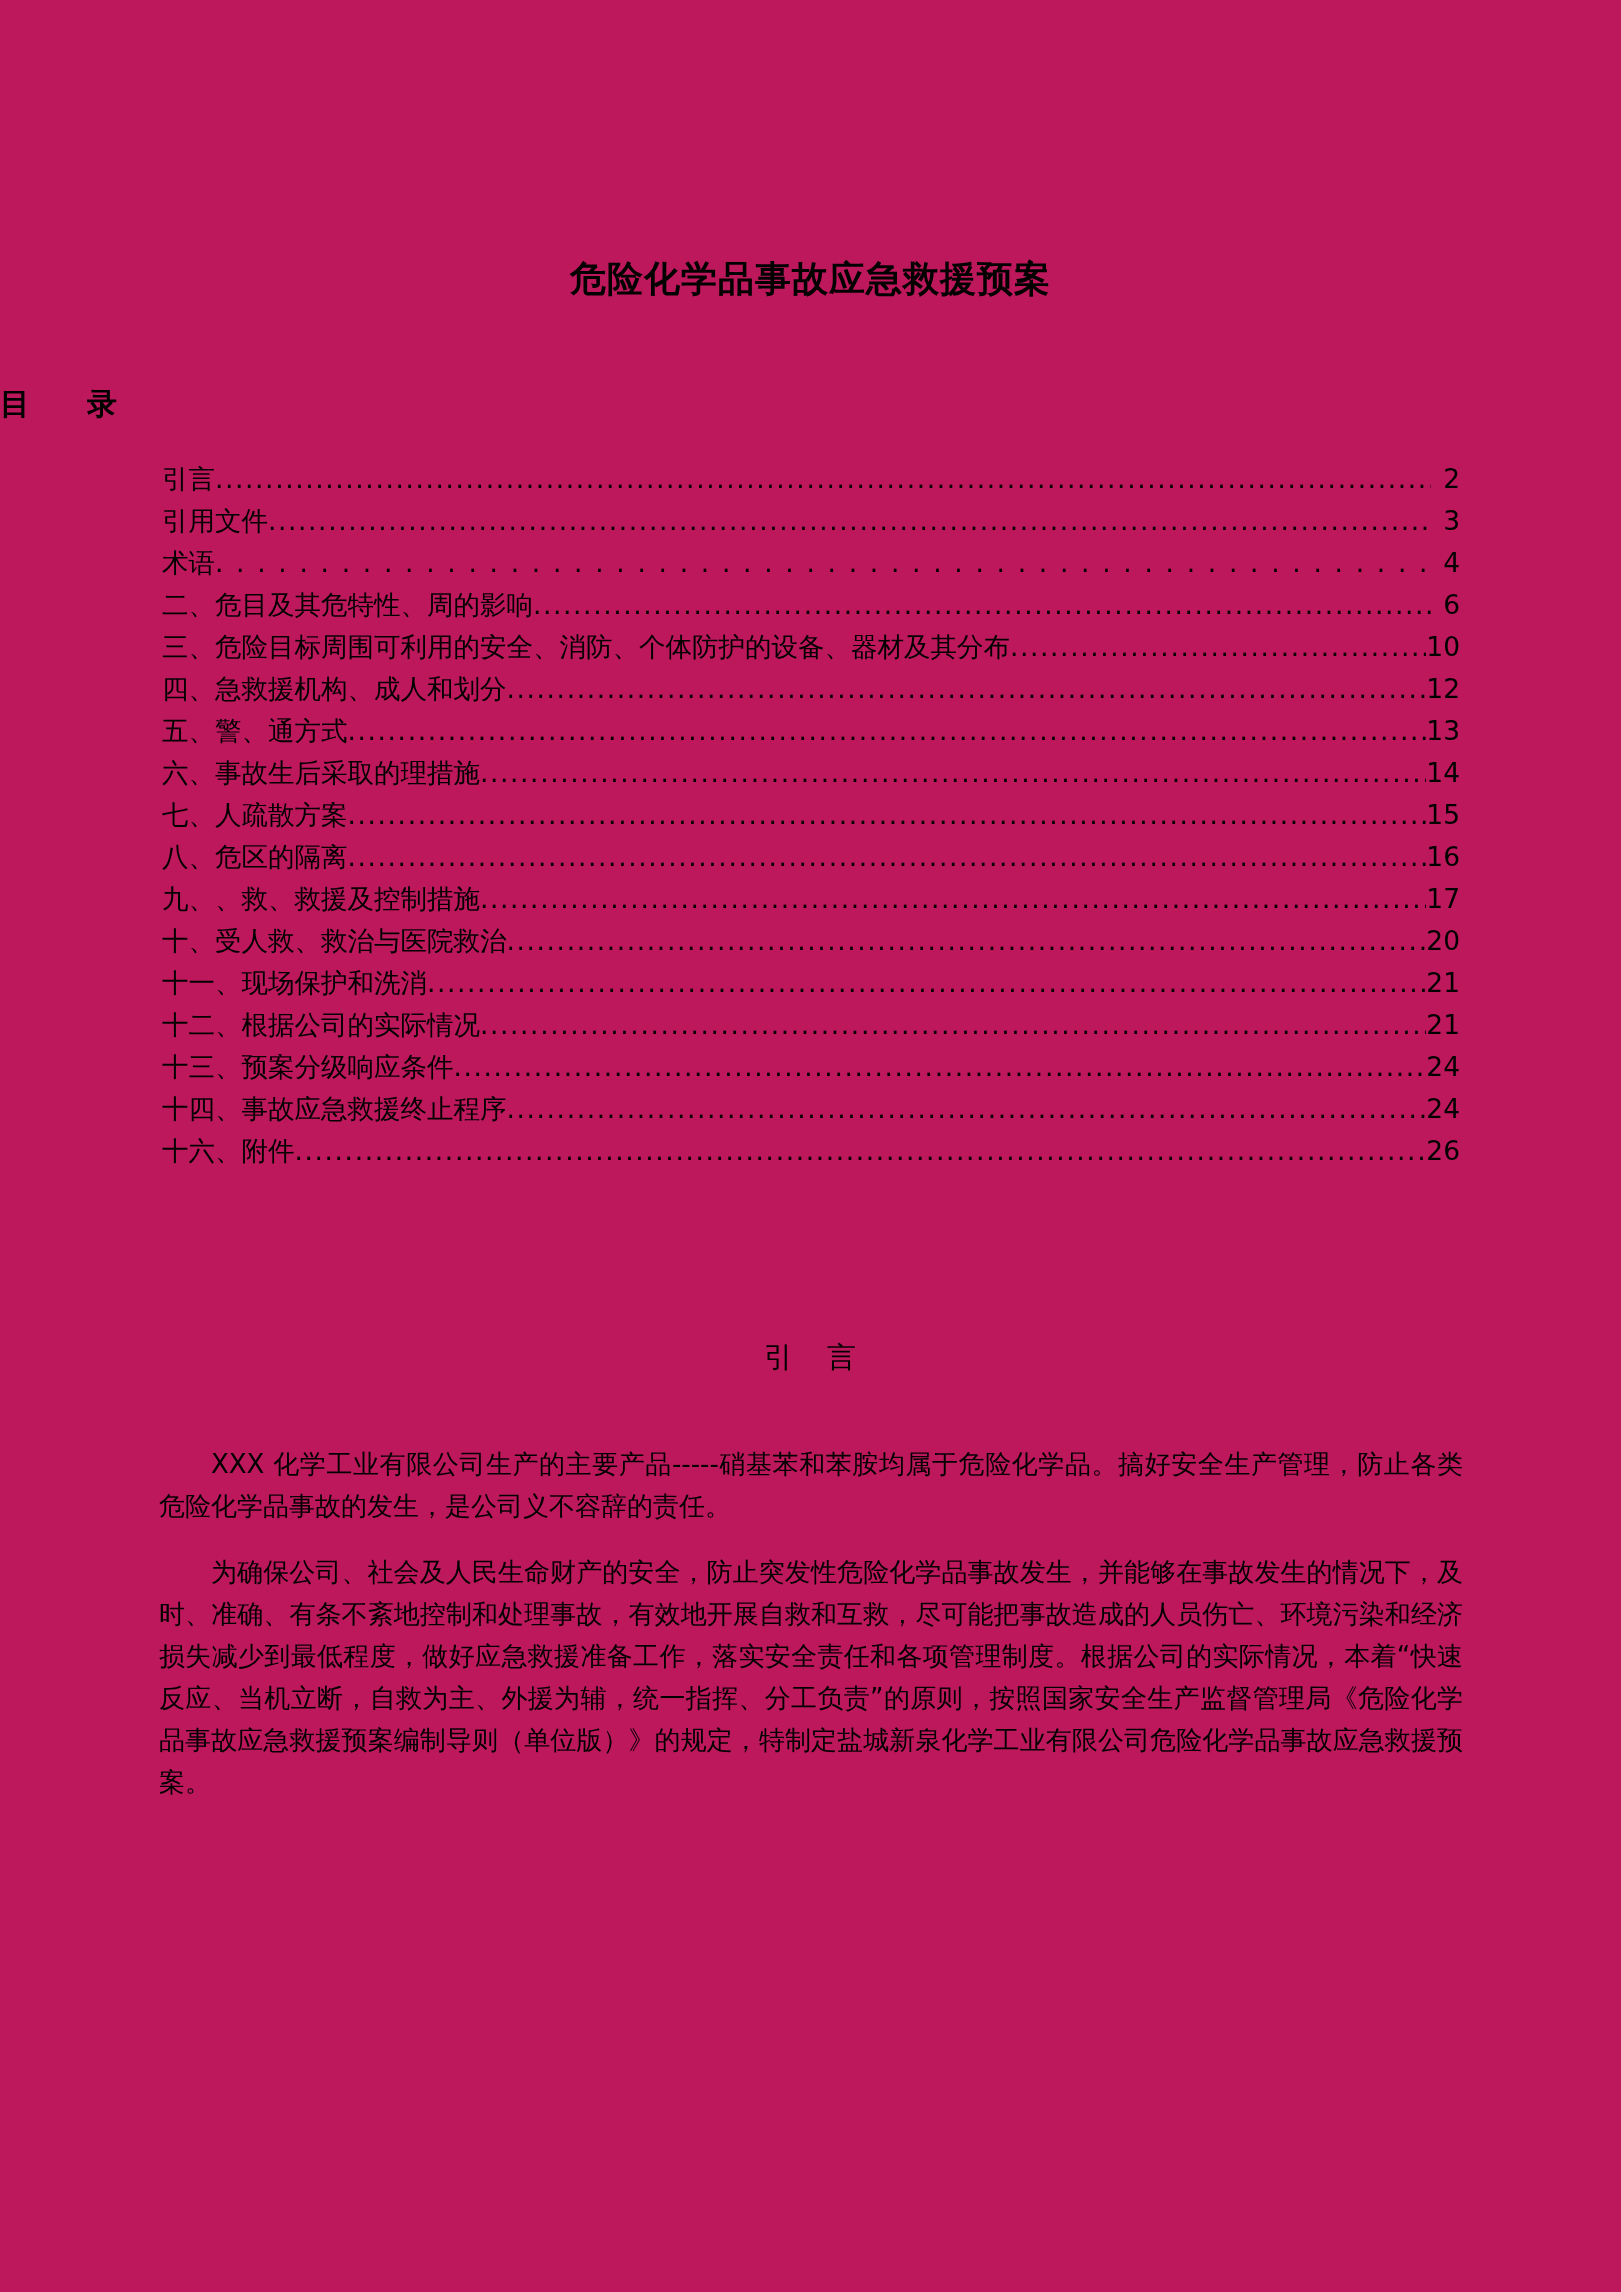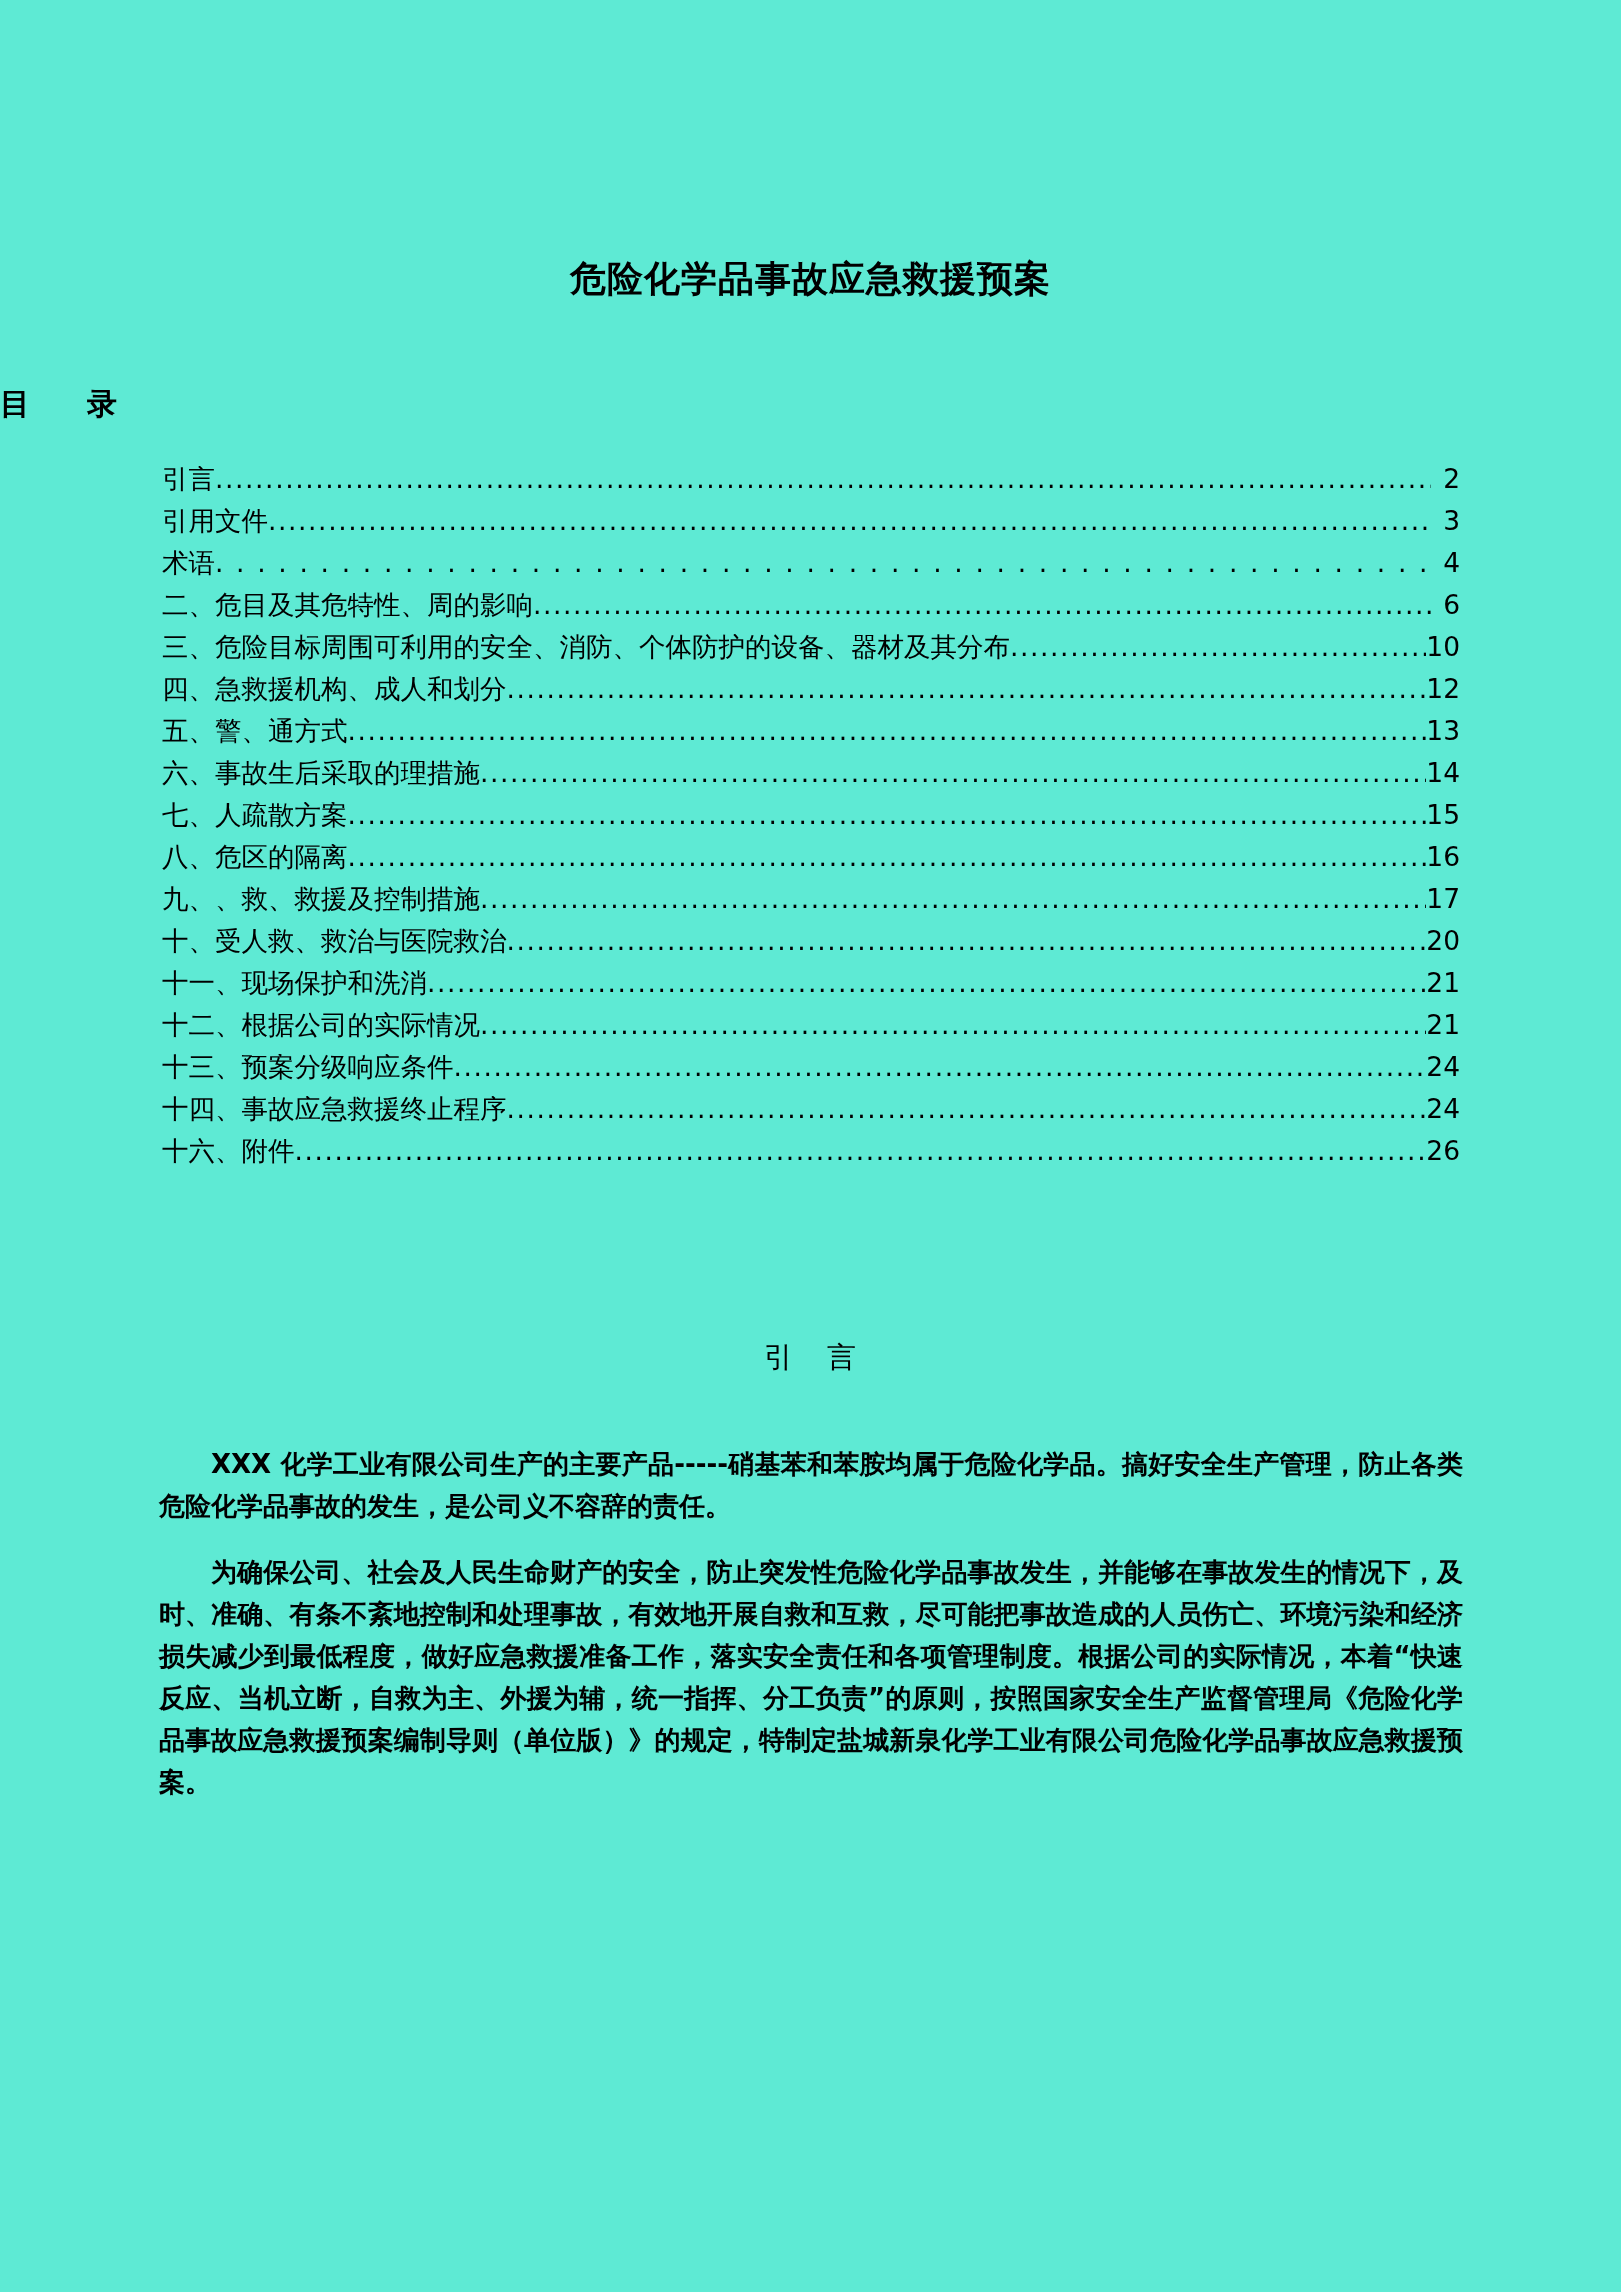--- a/index.html
+++ b/index.html
@@ -14,21 +14,21 @@
     color: #000000;
     overflow: hidden;
   }
 
   .page {
     position: relative;
     width: 1621px;
     height: 2293px;
     box-sizing: border-box;
     padding: 0;
-    background: #5eead4;
+    background: #be185d;
   }
 
   
   .doc-title {
     text-align: center;
     font-size: 36px;
     font-weight: bold;
     letter-spacing: 1px;
     margin: 0;
     padding-top: 257px;
@@ -111,21 +111,21 @@
     margin-left: 159px;
     margin-top: 65px;
   }
   p.para {
     font-size: 26px;
     line-height: 1.62;
     margin: 0 0 23.5px 0;
     text-align: justify;
     text-justify: inter-ideograph;
     text-indent: 2em;
-    font-weight: bold;
+    font-weight: normal;
   }
   p.para.second {
     margin-top: 23.5px;
   }
 </style>
 </head>
 <body>
 
 <div class="page">
 

